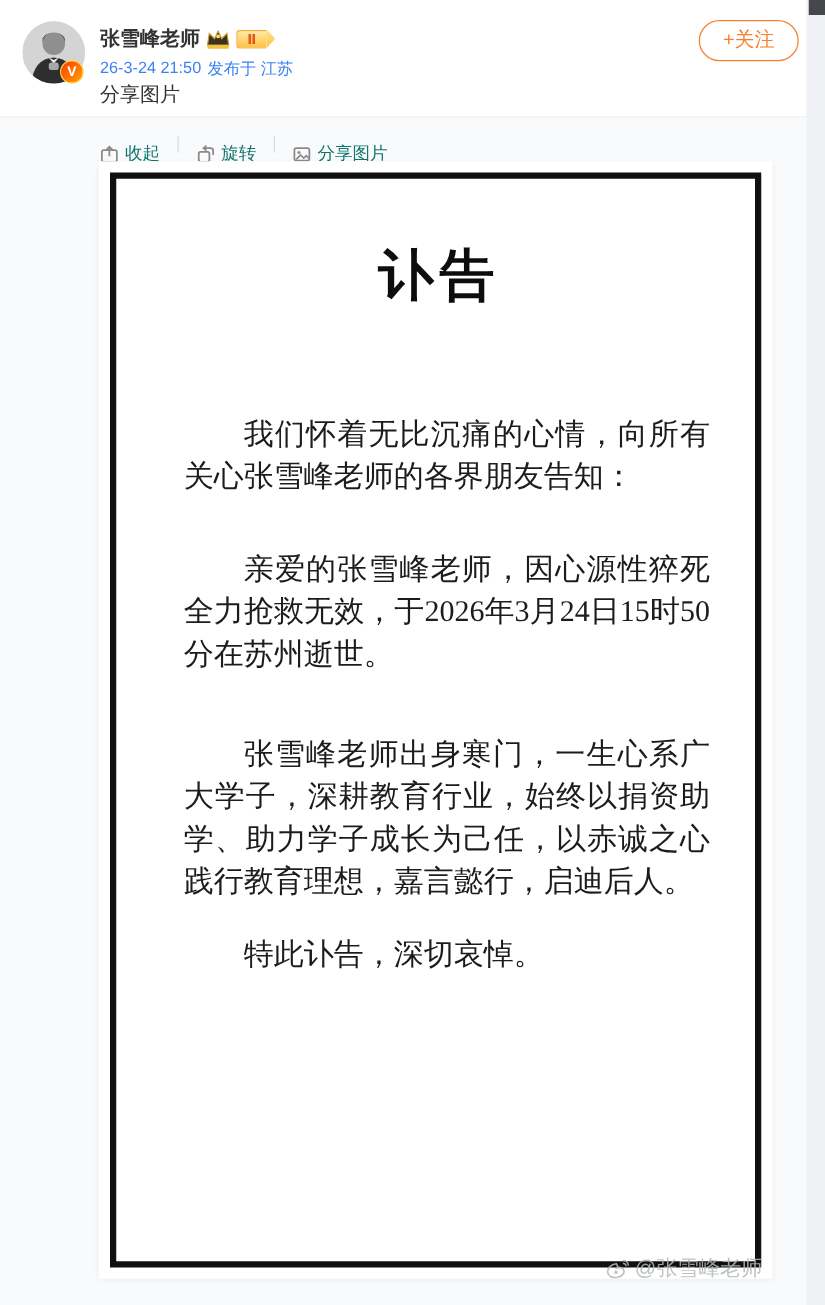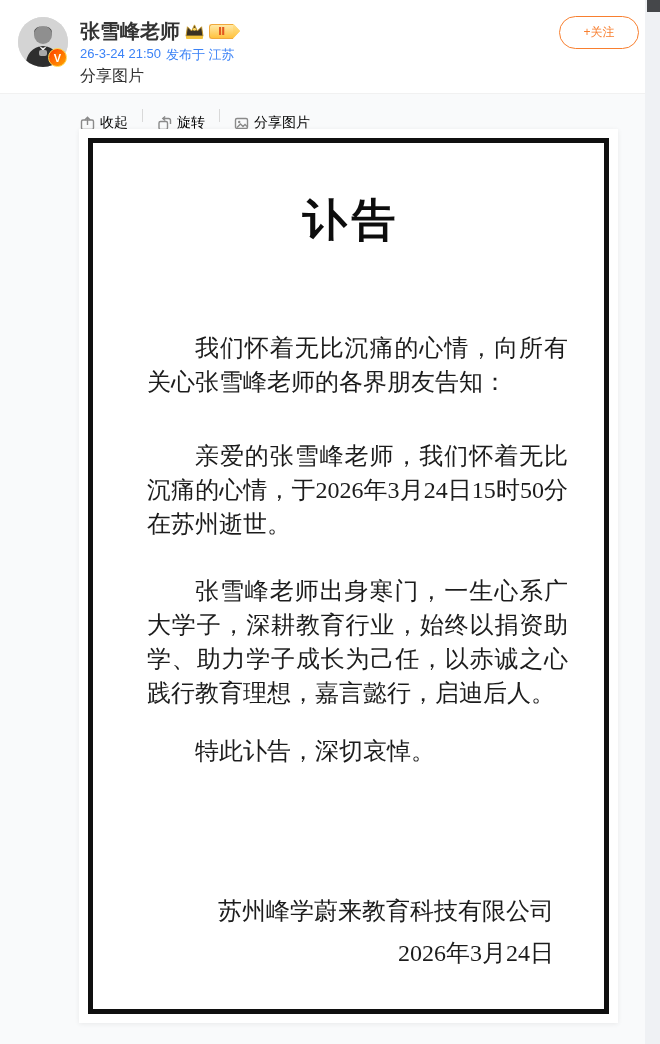--- a/index.html
+++ b/index.html
@@ -11,55 +11,55 @@
   .scroll-strip { position:absolute; left:645px; top:0; width:15px; height:1044px; background:#eff1f4; }
   .scroll-thumb { position:absolute; left:647px; top:0; width:13px; height:12px; background:#45474a; }
 
   
   .header { position:absolute; left:0; top:0; width:645px; height:93px; background:#fff; }
   .avatar { position:absolute; left:18px; top:17px; width:50px; height:50px; border-radius:50%; overflow:hidden; background:#d8d8d8; cursor:pointer; }
   .v-badge { position:absolute; left:48px; top:48px; width:19px; height:19px; border-radius:50%;
              background:linear-gradient(135deg,#ff5000 20%,#ff9a00 90%); border:1.5px solid #ffd34d;
              color:#fff; font-size:11px; font-weight:bold; display:flex; align-items:center; justify-content:center; }
   .name-row { position:absolute; left:80px; top:20px; height:22px; display:flex; align-items:center; gap:5px; }
-  .username { font-size:20px; font-weight:bold; color:#333; cursor:pointer; }
+  .username { font-size:16px; font-weight:bold; color:#333; cursor:pointer; }
   .crown { width:19px; height:17px; display:inline-block; }
   .vip-capsule { display:flex; align-items:center; cursor:pointer; }
   .vip-box { min-width:24px; height:15px; padding:0 4px; border-radius:3px 0 0 3px;
              background:linear-gradient(180deg,#ffe9a8,#ffc23e); color:#e2591f; font-size:11px; font-weight:bold;
              display:flex; align-items:center; justify-content:center; border:1px solid #f0a93c; border-right:none; }
   .vip-tail { width:7px; height:15px; background:linear-gradient(180deg,#ffe290,#ffc23e);
               background-color:#ffc94d; clip-path:polygon(0 0,100% 50%,0 100%); }
   .meta { position:absolute; left:80px; top:46px; font-size:13px; color:#3b82f6; display:flex; gap:5px; }
   .follow-btn { position:absolute; left:559px; top:16px; width:80px; height:33px; border-radius:17px;
-                background:#fff; border:1.5px solid #f87f2f; color:#f87f2f; font-size:12px;
+                background:#fff; border:1.5px solid #f87f2f; color:#f87f2f; font-size:16px;
                 display:flex; align-items:center; justify-content:center; cursor:pointer; }
   .post-text { position:absolute; left:80px; top:66px; font-size:16px; color:#333; }
 
   
   .viewer { position:absolute; left:0; top:93px; width:645px; height:951px; background:#f9fafb; border-top:1px solid #f1f1f1; }
   .toolbar { position:absolute; left:80px; top:11px; display:flex; align-items:center; height:20px; }
-  .tool-item { display:flex; align-items:center; gap:5px; color:#000000; font-size:14px; cursor:pointer;margin-top:16px; }
+  .tool-item { display:flex; align-items:center; gap:5px; color:#0f766e; font-size:14px; cursor:pointer;margin-top:16px; }
   .tool-item svg { display:block; }
   .tool-divider { width:1px; height:13px; background:#d9d9d9; margin:0 14px; }
 
   
   .doc-image { position:absolute; left:79px; top:35px; width:539px; height:894px; background:#fff;
                box-shadow:0 1px 5px rgba(0,0,0,0.07); cursor:pointer; }
   .doc-frame { position:absolute; left:9px; top:9px; right:9px; bottom:9px; border:5px solid #101010; }
   .doc-body { position:relative; width:100%; height:100%; color:#1c1c1c;
               font-family:"Liberation Serif","DejaVu Serif",serif; }
   .doc-title { margin-top:52px; text-align:center; font-size:44px; line-height:52px; font-weight:900;
                letter-spacing:5px; padding-left:6px; color:#0d0d0d;
-               font-family:Liberation Serif, serif; }
+               font-family:Liberation Sans, sans-serif; }
   .doc-text { padding:0 36px 0 54px; }
   .doc-text p { font-size:24px; line-height:34px; text-align:justify; text-indent:48px; letter-spacing:0; }
   .doc-text p.p1 { margin-top:84px; }
   .doc-text p.p2 { margin-top:40px; }
-  .doc-text p.p3 { margin-top:33px; }
+  .doc-text p.p3 { margin-top:46px; }
   .doc-text p.p4 { margin-top:24px; }
   .doc-sign { margin-top:122px; padding-right:50px; text-align:right; font-size:24px; line-height:42px; }
   .watermark { position:absolute; right:8px; bottom:-3px; display:flex; align-items:center; gap:4px;
                color:#b4b8bb; opacity:0.85; font-size:17px; z-index:3;
                font-family:"Liberation Sans","DejaVu Sans",sans-serif; }
 </style>
 </head>
 <body>
 
 <div class="page">
@@ -129,29 +129,33 @@
         <span>分享图片</span>
       </span>
     </div>
 
     <div class="doc-image">
       <div class="doc-frame">
         <div class="doc-body">
           <div class="doc-title">讣告</div>
           <div class="doc-text">
             <p class="p1">我们怀着无比沉痛的心情，向所有关心张雪峰老师的各界朋友告知：</p>
-            <p class="p2">亲爱的张雪峰老师，我们怀着无比沉痛的心情，于2026年3月24日15时50分在苏州逝世。</p>
+            <p class="p2">亲爱的张雪峰老师，因心源性猝死全力抢救无效，于2026年3月24日15时50分在苏州逝世。</p>
             <p class="p3">张雪峰老师出身寒门，一生心系广大学子，深耕教育行业，始终以捐资助学、助力学子成长为己任，以赤诚之心践行教育理想，嘉言懿行，启迪后人。</p>
             <p class="p4">特此讣告，深切哀悼。</p>
           </div>
-          <div class="doc-sign">
-            <div>苏州峰学蔚来教育科技有限公司</div>
-            <div>2026年3月24日</div>
-          </div>
         </div>
+      </div>
+      <div class="watermark">
+        <svg width="19" height="16" viewBox="0 0 19 16">
+          <path d="M8 4 C3.5 4.5 0.8 8 1.2 11 C1.6 14 5 15.5 8.5 15 C12 14.5 14.5 12.3 14.2 9.8 C13.9 7.3 11 6.5 8.8 7.3 C9.4 6.6 9.2 5.6 8 4 Z" fill="none" stroke="#b4b8bb" stroke-width="1.4"></path>
+          <circle cx="7.8" cy="10.8" r="1.4" fill="#b4b8bb"></circle>
+          <path d="M13.5 1.5 C15.8 1.3 17.6 3 17.6 5.2 M13.8 3.8 C15 3.7 15.8 4.6 15.8 5.6" fill="none" stroke="#b4b8bb" stroke-width="1.2" stroke-linecap="round"></path>
+        </svg>
+        <span>@张雪峰老师</span>
       </div>
     </div>
   </div>
 
   <div class="scroll-strip"></div>
   <div class="scroll-thumb"></div>
 
 </div>
 
 </body></html>

